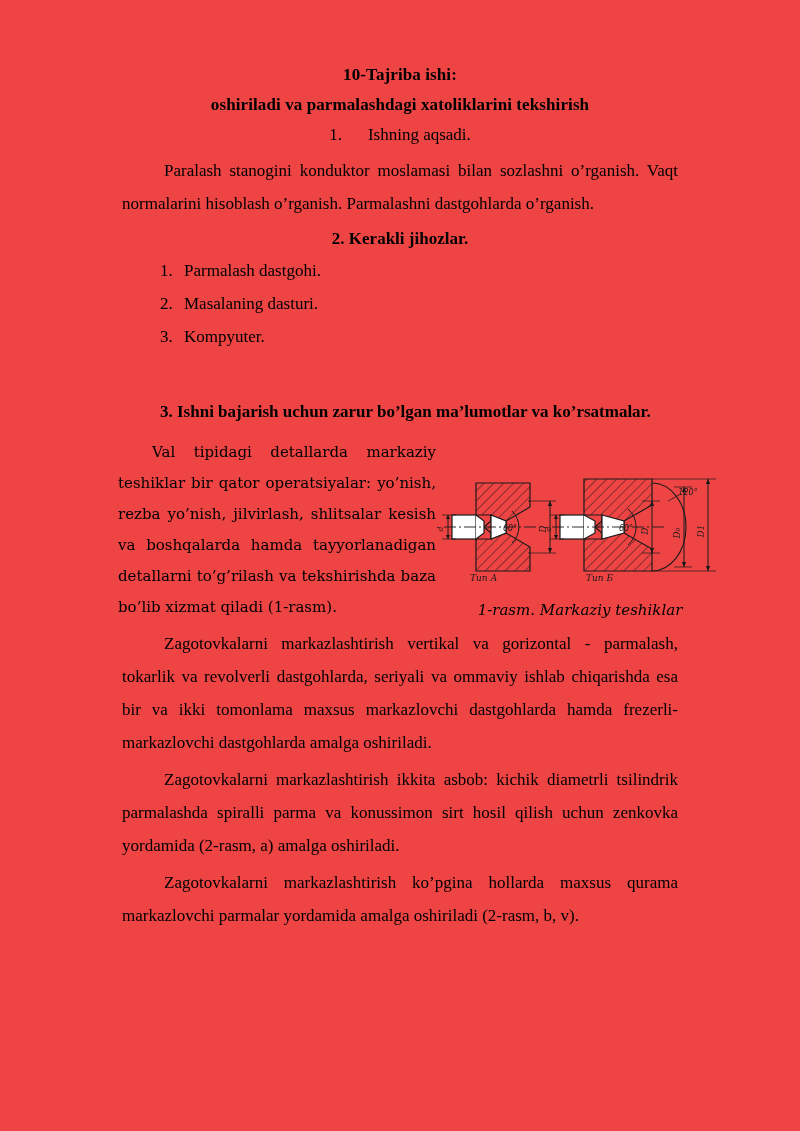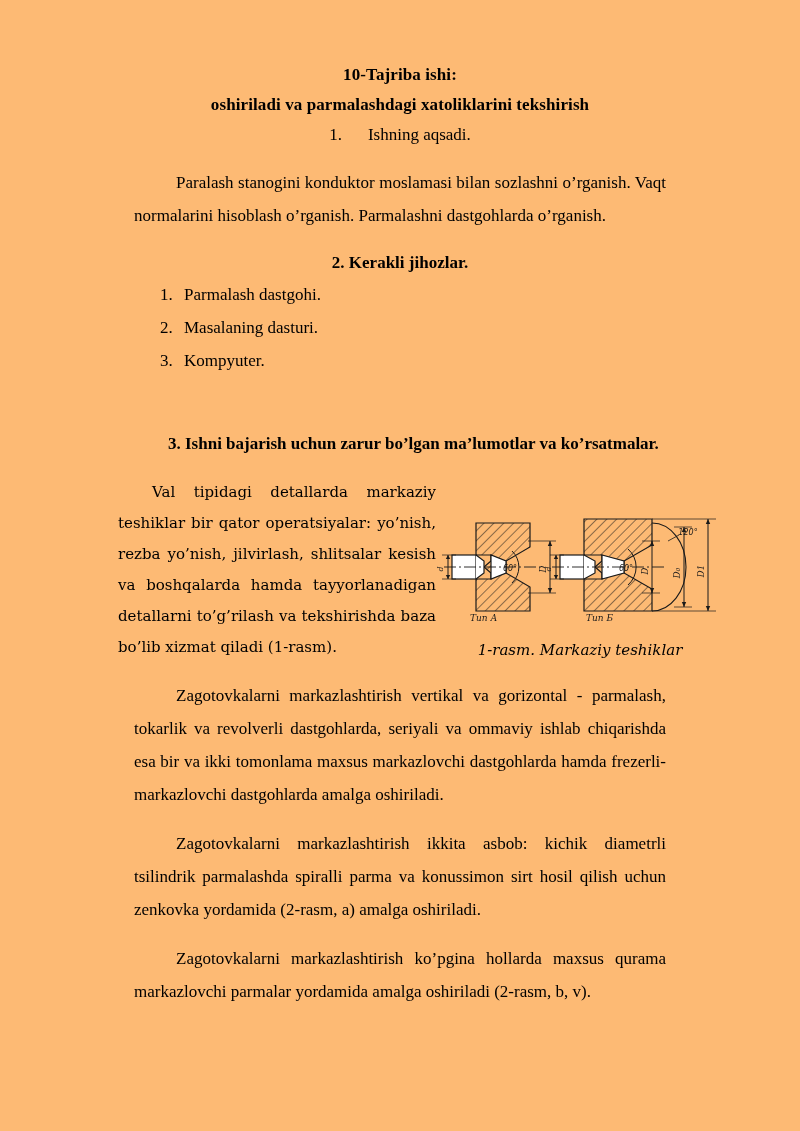--- a/index.html
+++ b/index.html
@@ -13,21 +13,21 @@
     position: relative;
     font-family: "Liberation Serif", "DejaVu Serif", serif;
     color: #000000;
     overflow: hidden;
   }
   .page {
     position: absolute;
     left: 0; top: 0;
     width: 800px;
     height: 1131px;
-    background: #fdba74;
+    background: #ef4444;
   }
   .content {
     position: absolute;
     left: 118px;
     top: 60px;
     width: 564px;
   }
 
   
   .h-center {
@@ -55,31 +55,31 @@
     font-weight: bold;
     font-size: 17px;
     line-height: 30px;
     margin: 0;
   }
 
   .h-left-bold {
     font-weight: bold;
     font-size: 17px;
     line-height: 30px;
-    margin: 8px;
+    margin: 0;
     text-indent: 42px;
   }
 
   
   p.body {
     font-size: 17px;
     line-height: 33px;
     text-align: justify;
     text-justify: inter-word;
-    margin: 16px;
+    margin: 4px;
     text-indent: 42px;
   }
 
   
   .list {
     margin: 0;
     padding: 0;
     list-style: none;
   }
   .list li {

